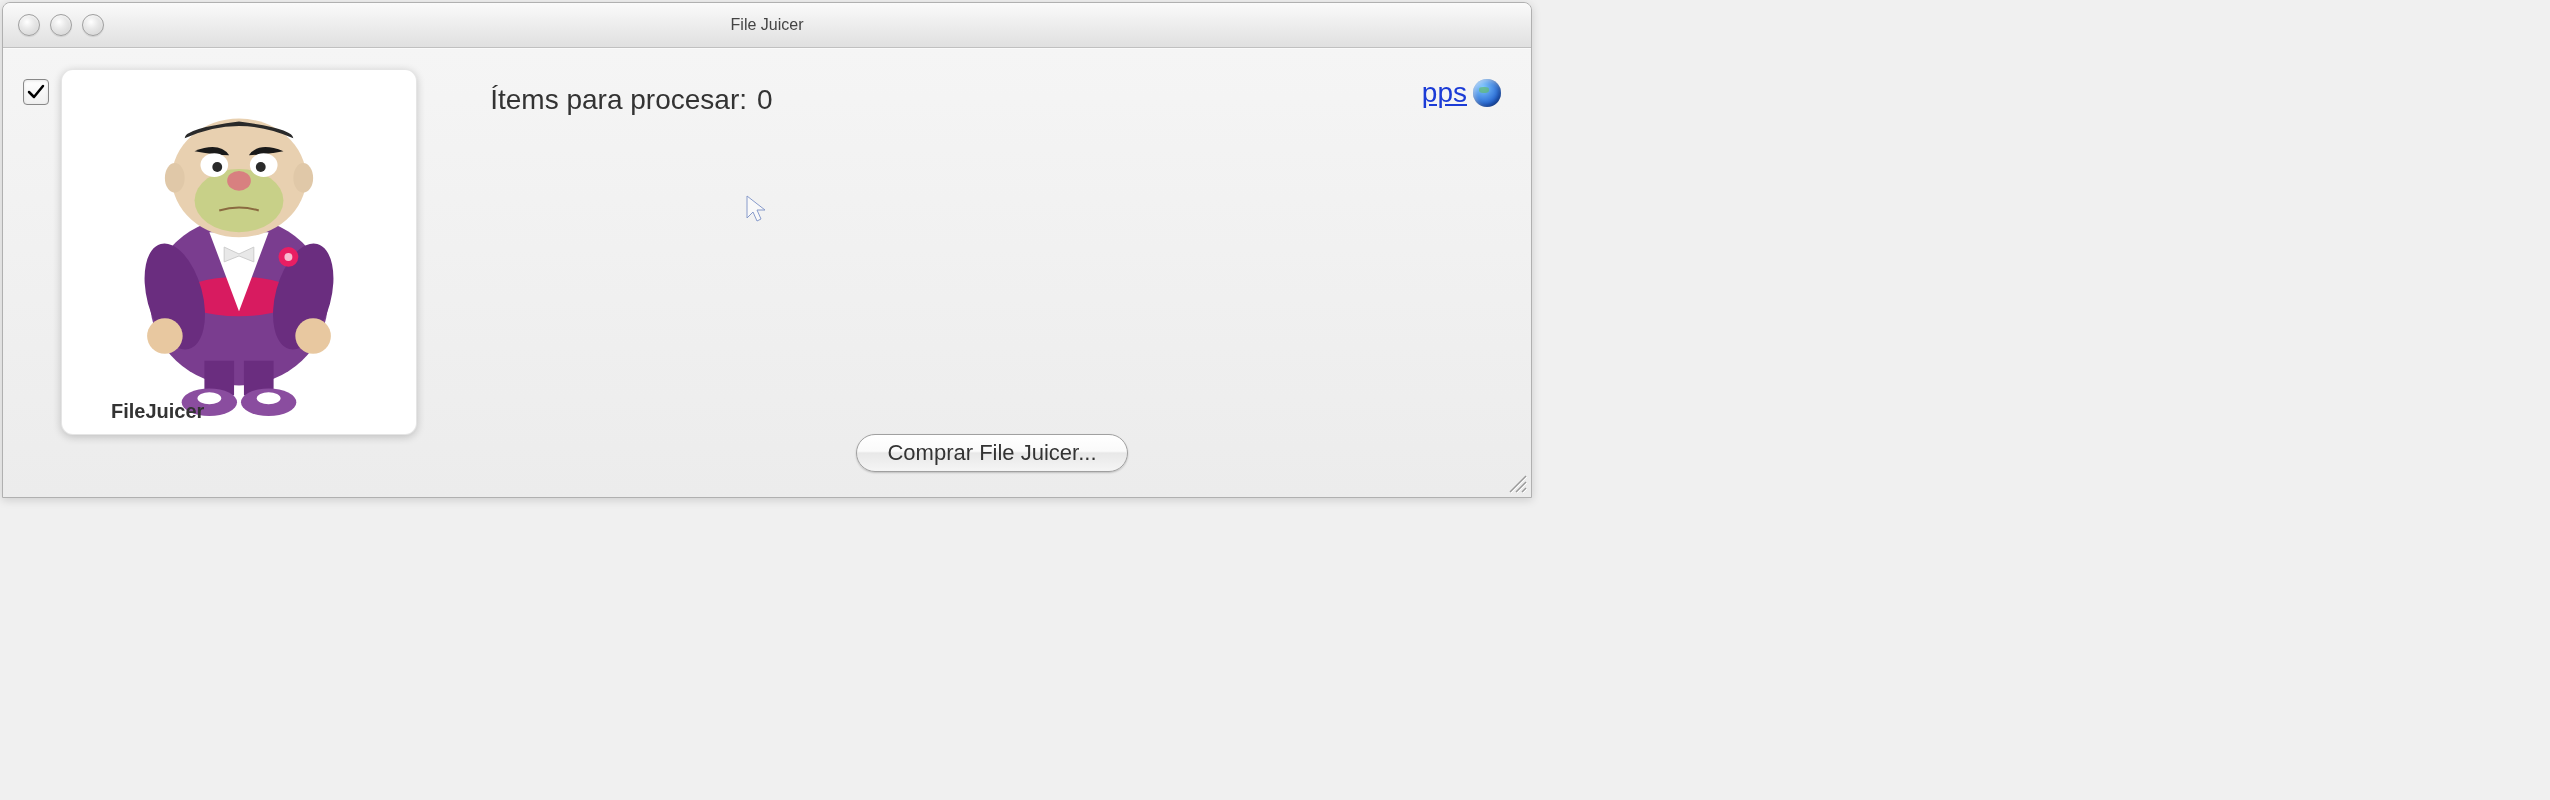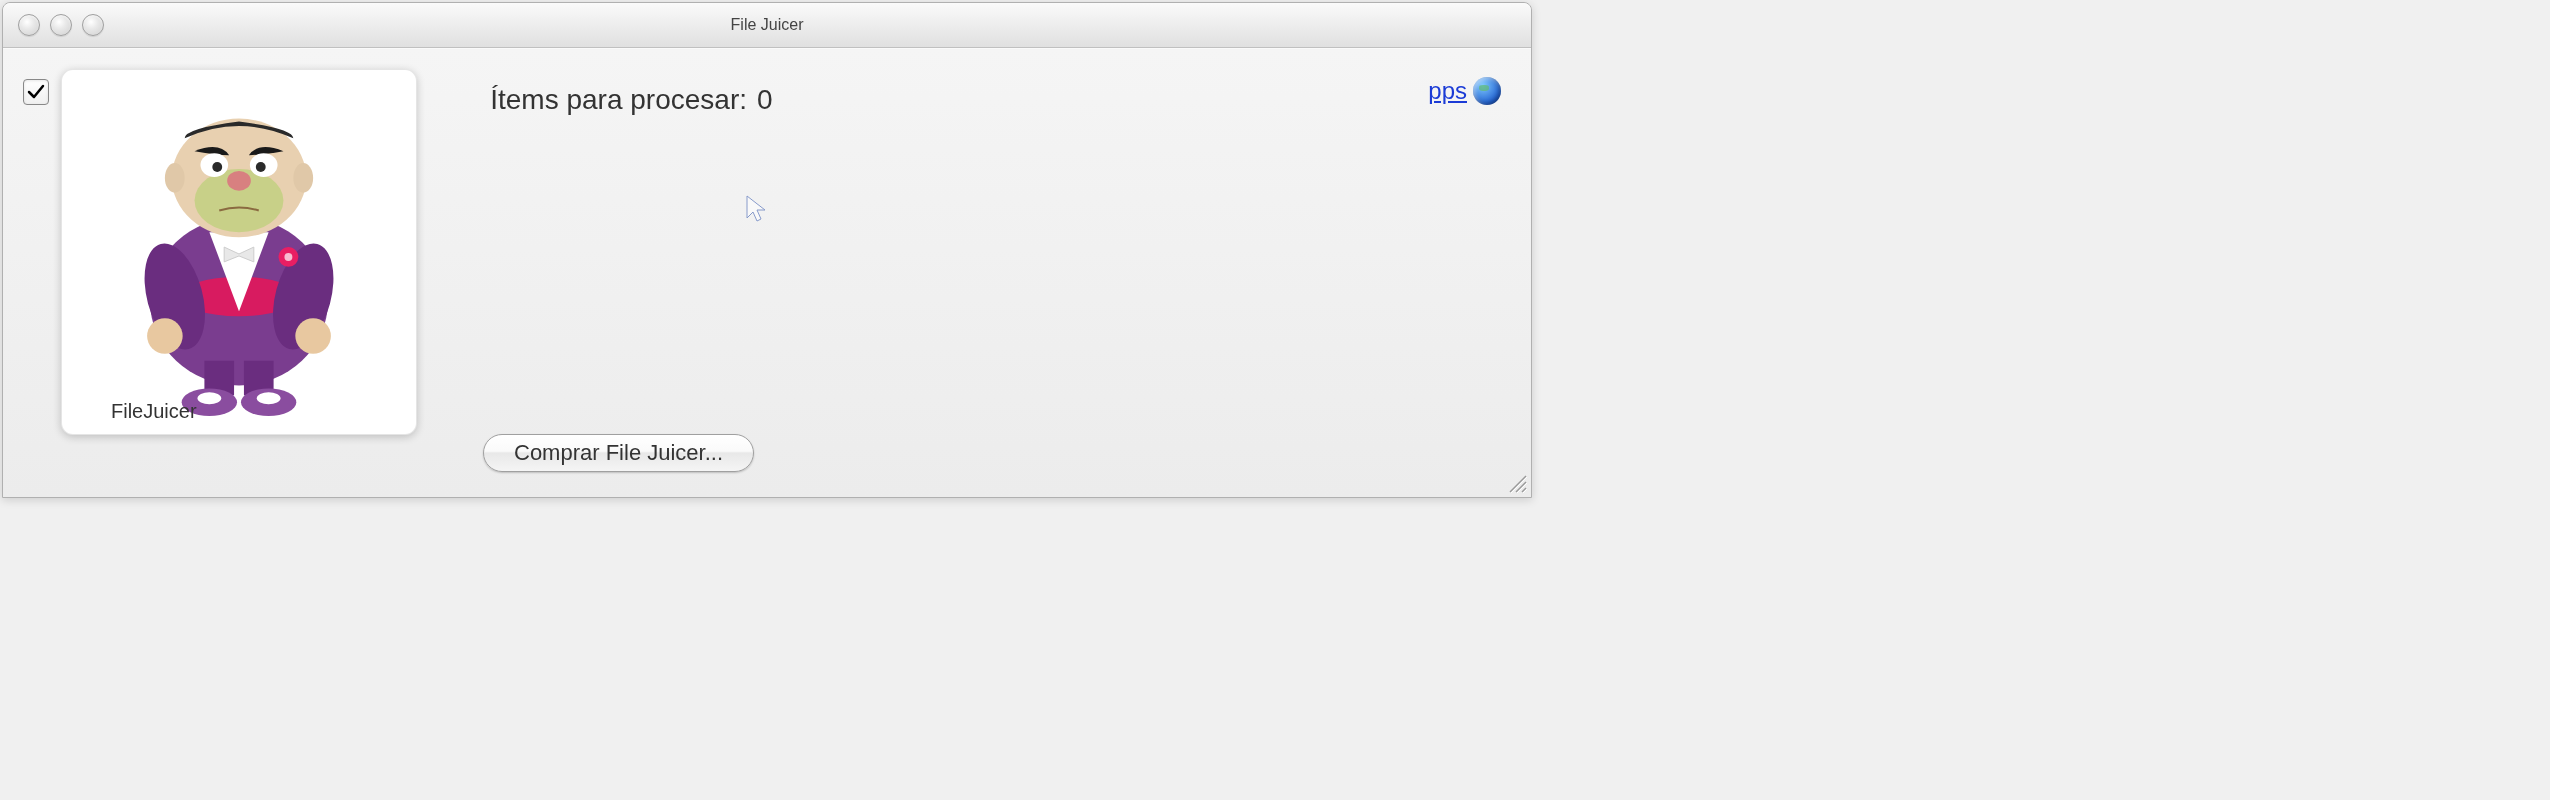--- a/index.html
+++ b/index.html
@@ -109,21 +109,21 @@
       position: relative;
       overflow: hidden;
     }
     
     .preview-caption {
       position: absolute;
       bottom: 12px;
       left: 50px;
       font-size: 20px;
       color: #333;
-      font-weight: normal;
+      font-weight: bold;
     }
     
     .character-svg {
       width: 100%;
       height: 100%;
     }
     
     .middle-section {
       flex: 1;
       padding-left: 45px;
@@ -176,21 +176,21 @@
       position: absolute;
       top: 28px;
       right: 30px;
       display: flex;
       align-items: center;
       gap: 6px;
     }
     
     .pps-link {
       color: #1b3bd6;
-      font-size: 24px;
+      font-size: 28px;
       text-decoration: underline;
       cursor: pointer;
     }
     
     .globe-icon {
       width: 28px;
       height: 28px;
       border-radius: 50%;
       background: radial-gradient(circle at 35% 30%, #7fc8ff, #2060d0 70%, #103080);
       box-shadow: inset -2px -2px 4px rgba(0,0,0,0.3), inset 2px 2px 4px rgba(255,255,255,0.5);
@@ -211,20 +211,21 @@
     
     .bottom-buttons {
       position: absolute;
       bottom: 25px;
       left: 0;
       right: 0;
       padding: 0 30px 0 480px;
       display: flex;
       justify-content: space-between;
       align-items: center;
+      flex-direction: column;
     }
     
     .aqua-button {
       height: 38px;
       padding: 0 30px;
       border-radius: 19px;
       background: linear-gradient(to bottom, #ffffff 0%, #fafafa 45%, #e8e8e8 50%, #f5f5f5 100%);
       border: 1px solid #a0a0a0;
       font-size: 22px;
       color: #333;

